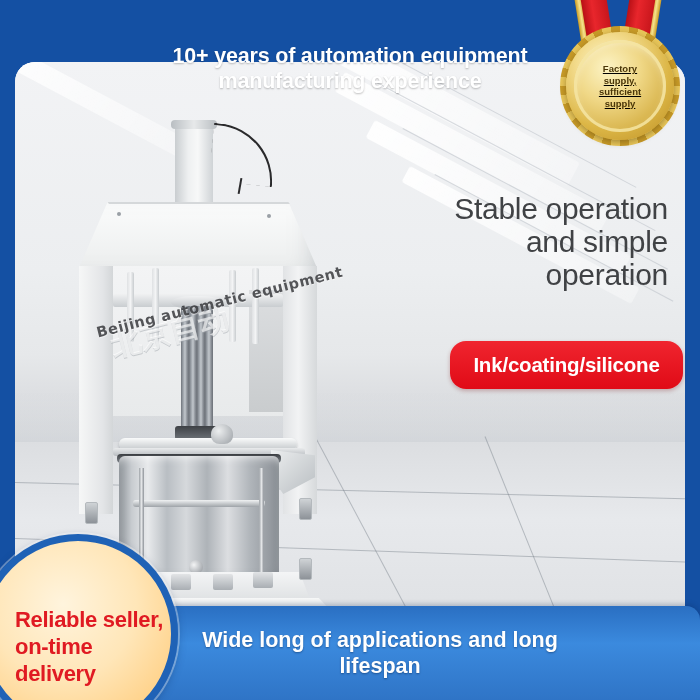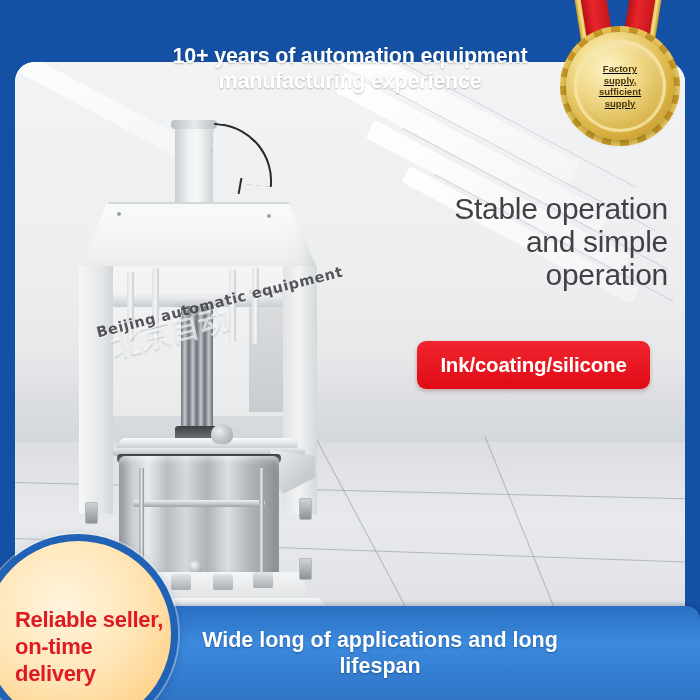--- a/index.html
+++ b/index.html
@@ -277,26 +277,27 @@
     text-align:right;
     color:#404245;
     font-size:30px; line-height:33px; font-weight:normal;
     letter-spacing:-0.3px;
     z-index:50;
   }
 
   .pill {
     position:absolute;
     background:linear-gradient(to bottom,#f0252f,#e00a16);
-    border-radius:9px;
+    border-radius:16px;
     color:#fff; font-weight:bold;
     display:flex; align-items:center; justify-content:center;
     text-align:right;
     box-shadow:0 2px 4px rgba(120,10,16,0.28);
     z-index:50;
+    margin-left:33px;
   }
   .pill-1 { left:417px; top:341px; width:233px; height:48px; font-size:20.5px; letter-spacing:-0.2px; }
   .pill-2 { left:417px; top:400px; width:233px; height:44px; font-size:13.5px; }
 
   
   .panel-top {
     position:absolute; left:172px; top:551px; width:395px; height:60px;
     background:linear-gradient(to bottom,#1b5fb5 0%,#2d7ccd 55%,#2f82d6 100%);
     border-radius:4px 16px 16px 4px;
     z-index:70;

